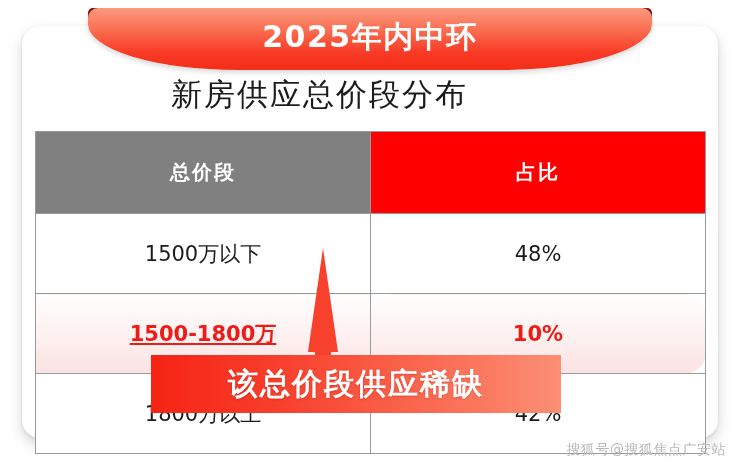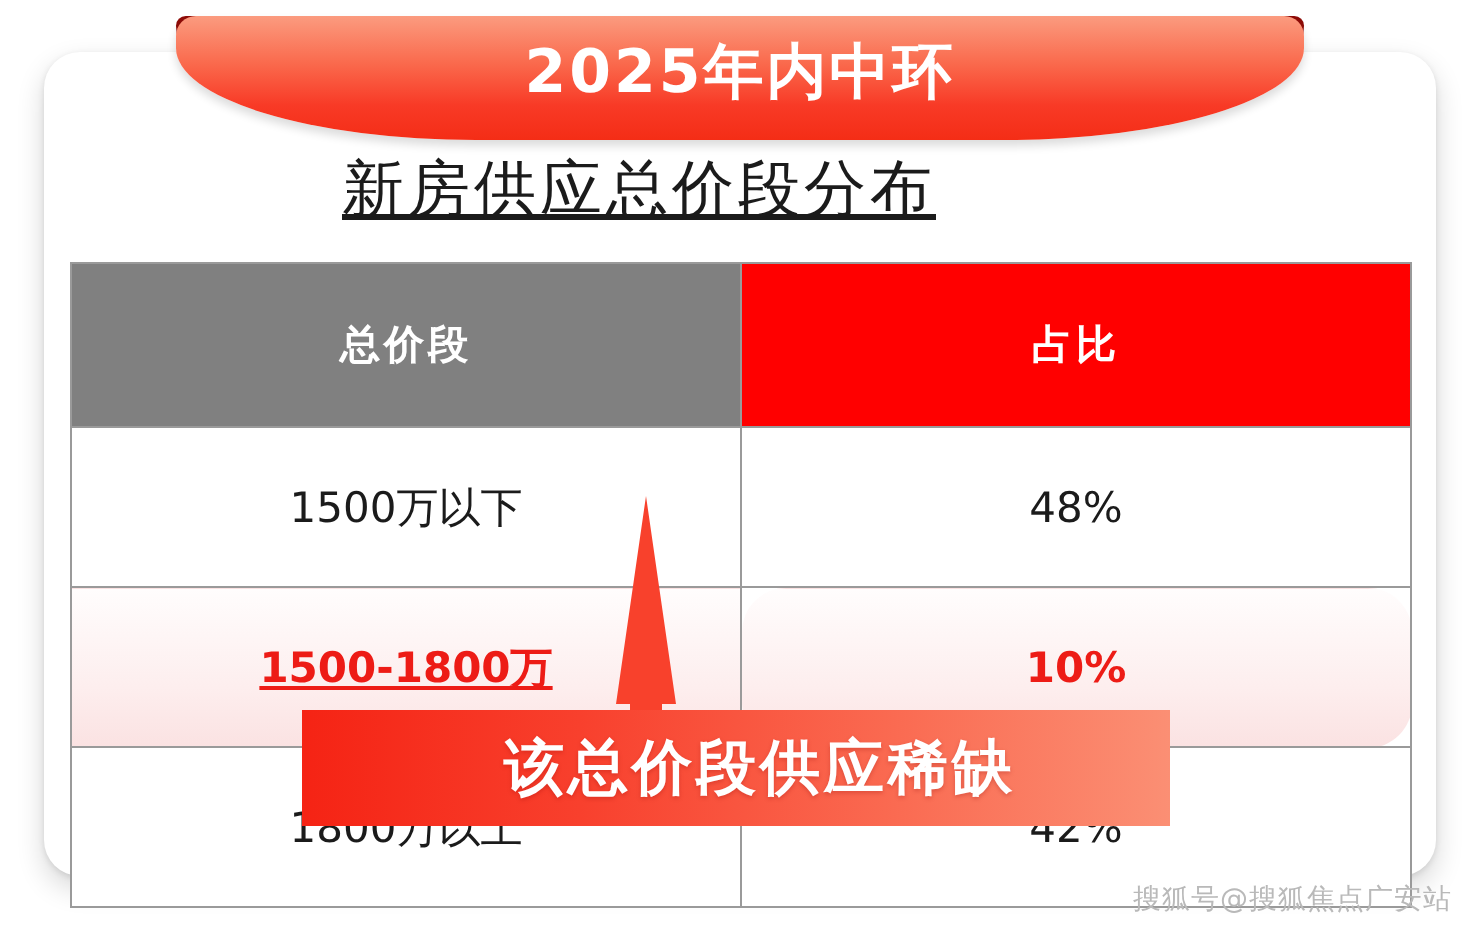--- a/index.html
+++ b/index.html
@@ -89,21 +89,20 @@
   #subtitle {
     position: absolute;
     left: 0;
     top: 74px;
     width: 639px;
     text-align: center;
     font-size: 31px;
     color: #1b1b1b;
     letter-spacing: 2px;
     white-space: nowrap;
-    text-decoration: underline;
   }
 
   
   #table {
     position: absolute;
     left: 35px;
     top: 131px;
     width: 670px;
     border-collapse: collapse;
     table-layout: fixed;
@@ -161,21 +160,20 @@
   #callout {
     position: absolute;
     left: 151px;
     top: 355px;
     width: 410px;
     height: 58px;
     background: linear-gradient(90deg, #f52314 0%, #f8402d 32%, #fa6a51 68%, #fb8f74 100%);
     display: flex;
     align-items: center;
     justify-content: center;
-    padding-left: 24px;
   }
   #callout-text {
     color: #ffffff;
     font-size: 30px;
     font-weight: bold;
     letter-spacing: 2px;
     white-space: nowrap;
     text-shadow: 0 1px 2px rgba(140,0,0,0.25);
   }
 

